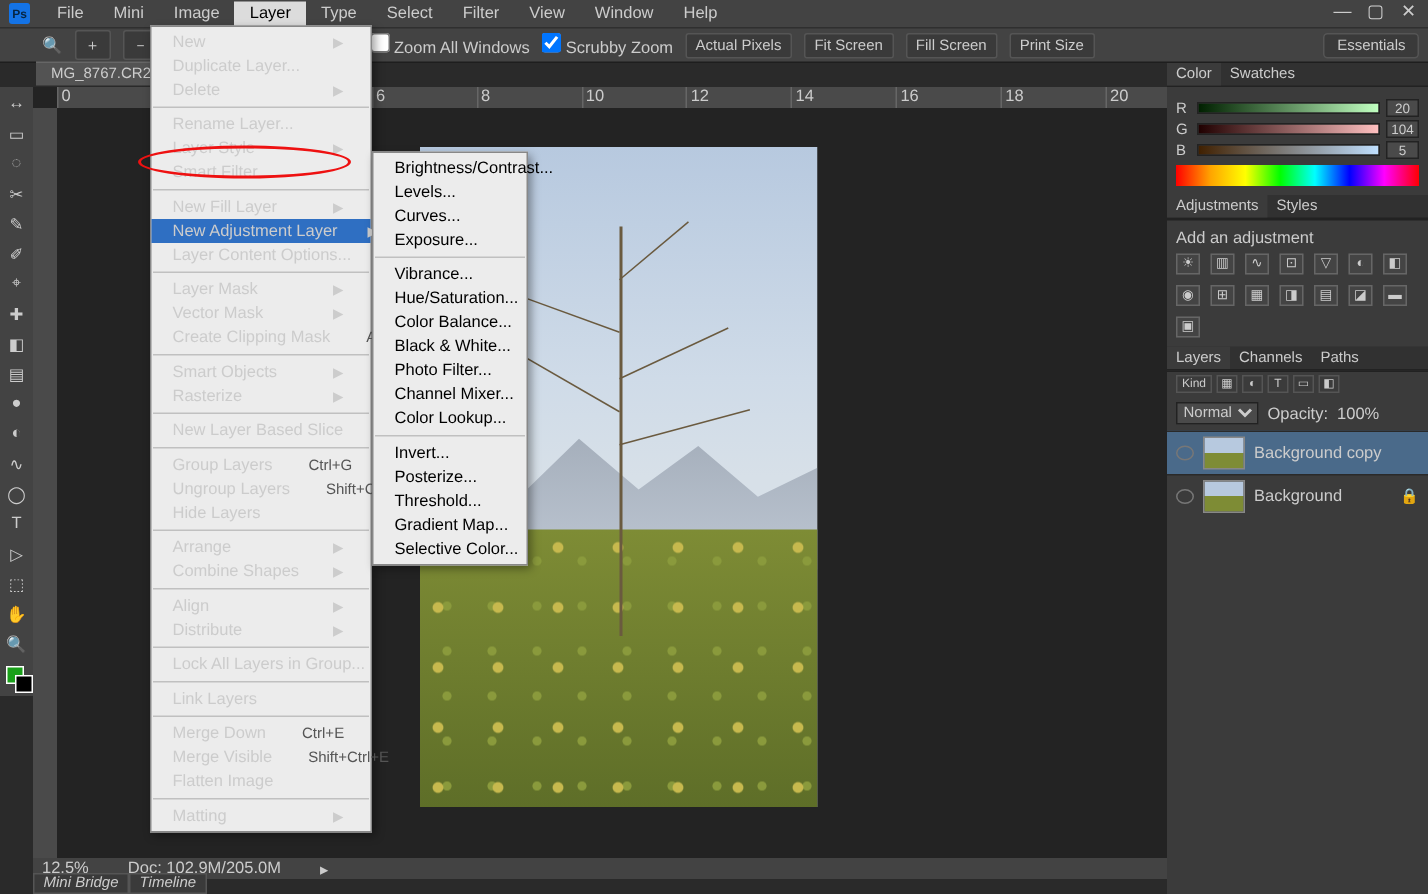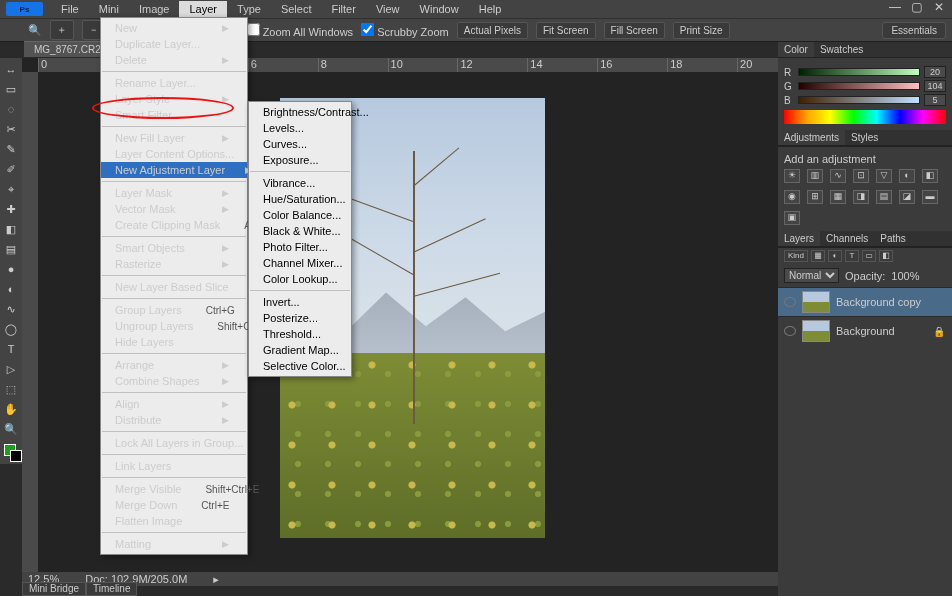--- a/index.html
+++ b/index.html
@@ -1,18 +1,18 @@
 <!DOCTYPE html>
 <html><head>
 <meta charset="utf-8">
 <style>
 * { margin: 0; padding: 0; box-sizing: border-box; font-family: Tahoma, Arial, sans-serif; font-size: 11px; color: #ccc; }
 body { background: #2a2a2a; width: 952px; height: 596px; overflow: hidden; position: relative; }
 .menubar { height: 18px; background: #434343; display: flex; align-items: center; padding: 0 6px; gap: 0; }
-.ps-logo { width: 37px; height: 14px; background: #1473e6; margin-right: 8px; border-radius: 2px; display: flex; align-items: center; justify-content: center; font-size:8px; font-weight:bold; color:#062542;}
+.ps-logo { width: 14px; height: 14px; background: #1473e6; margin-right: 8px; border-radius: 2px; display: flex; align-items: center; justify-content: center; font-size:8px; font-weight:bold; color:#062542;}
 .menubar span { padding: 2px 10px; cursor: default; }
 .menubar .open { background: #dcdcdc; color: #000; }
 .win-controls { position: absolute; right: 4px; top: 0; display: flex; gap: 4px; }
 .win-controls div { width: 18px; height: 14px; text-align: center; font-size: 12px; }
 .options-bar { height: 24px; background: #434343; border-top: 1px solid #2f2f2f; border-bottom: 1px solid #1e1e1e; display: flex; align-items: center; padding-left: 28px; gap: 8px; }
 .opt-btn { background: #3a3a3a; border: 1px solid #555; padding: 2px 6px; font-size: 10px; border-radius: 2px;}
 .workspace { position: absolute; right: 6px; top: 22px; background: #3a3a3a; border: 1px solid #555; padding: 2px 8px; font-size: 10px; border-radius: 3px;}
 .doc-tab { position: absolute; left: 24px; top: 41px; background: #535353; border-top: 1px solid #666; padding: 2px 10px; font-size: 10px; }
 .toolbox { position: absolute; left: 0; top: 58px; width: 22px; background: #434343; display: flex; flex-direction: column; gap: 2px; padding: 2px; }
 .toolbox div { width: 18px; height: 18px; display: flex; align-items: center; justify-content: center; font-size: 11px; }
@@ -24,21 +24,21 @@
 .ruler-h span { flex: 1; border-left: 1px solid #666; padding-left:2px;}
 .ruler-v { position: absolute; left: 0; top: 14px; bottom: 0; width: 16px; background: #4a4a4a; }
 .image-area { position: absolute; left: 258px; top: 40px; width: 265px; height: 440px; overflow:hidden; }
 .sky { position:absolute; inset:0; background: linear-gradient(#b7c9df, #cfdbe8 35%, #d7e0e8 50%); }
 .mtn { position:absolute; left:0; right:0; top:42%; height:22%; background: linear-gradient(#9aa4b1,#b9c2cf); clip-path: polygon(0 40%, 12% 20%, 25% 50%, 40% 10%, 55% 45%, 70% 15%, 85% 50%, 100% 30%, 100% 100%, 0 100%); opacity:.85;}
 .bush { position:absolute; left:0; right:0; top:58%; bottom:0; background: radial-gradient(circle at 30% 30%, #c7b94e 0 8%, transparent 10%) 0 0/40px 40px, radial-gradient(circle at 60% 70%, #8a9a3c 0 10%, transparent 12%) 0 0/30px 30px, linear-gradient(#7e8c35,#5e6e28); }
 .tree { position:absolute; left:50%; top:12%; width:2px; height:62%; background:#6a5a3f; }
 .branch { position:absolute; background:#6a5a3f; height:1px; transform-origin:left;}
 .status { position:absolute; left:22px; right:145px; bottom:10px; height:14px; background:#434343; display:flex; align-items:center; padding:0 6px; font-size:10px; gap:26px;}
 .bottom-tabs { position:absolute; left:22px; bottom:0; height:14px; display:flex;}
-.bottom-tabs span { background:#3a3a3a; border:1px solid #555; padding:0 6px; font-size:10px;}
+.bottom-tabs span { background:#3a3a3a; border:1px solid #555; padding:0 6px; font-size:10px;font-style:italic;}
 
 .menu { position: absolute; background: #ececec; border: 1px solid #888; box-shadow: 2px 2px 6px rgba(0,0,0,.4); padding: 2px 0; }
 .menu .item { display: flex; justify-content: space-between; align-items: center; padding: 2px 18px 2px 14px; font-size: 11px; color: #000; white-space: nowrap; position:relative;}
 .menu .item.disabled { color: #9a9a9a; }
 .menu .item.hover-hl { background: #2f6fc2; color: #fff; }
 .menu .sep { height: 1px; background: #c0c0c0; margin: 3px 1px; }
 .menu .arrow { font-size: 9px; margin-left: 20px; }
 .menu .sc { color:#555; font-size:10px; margin-left:24px;}
 .redcircle { position:absolute; border:2px solid #e11; border-radius:50%; pointer-events:none;}
 
@@ -183,27 +183,27 @@
       <span class="arrow">▶</span>
     </div>
     <div class="item disabled">
       <span>Smart Filter</span>
     </div>
     <div class="sep"></div>
     <div class="item">
       <span>New Fill Layer</span>
       <span class="arrow">▶</span>
     </div>
-    <div class="item disabled">
-      <span>Layer Content Options...</span>
-    </div>
     <div class="item hover-hl">
       <span>New Adjustment Layer</span>
       <span class="arrow">▶</span>
     </div>
+    <div class="item disabled">
+      <span>Layer Content Options...</span>
+    </div>
     <div class="sep"></div>
     <div class="item">
       <span>Layer Mask</span>
       <span class="arrow">▶</span>
     </div>
     <div class="item">
       <span>Vector Mask</span>
       <span class="arrow">▶</span>
     </div>
     <div class="item">
@@ -256,26 +256,26 @@
     <div class="sep"></div>
     <div class="item disabled">
       <span>Lock All Layers in Group...</span>
     </div>
     <div class="sep"></div>
     <div class="item disabled">
       <span>Link Layers</span>
     </div>
     <div class="sep"></div>
     <div class="item">
+      <span>Merge Down</span>
+      <span class="sc">Ctrl+E</span>
+    </div>
+    <div class="item">
       <span>Merge Visible</span>
       <span class="sc">Shift+Ctrl+E</span>
-    </div>
-    <div class="item">
-      <span>Merge Down</span>
-      <span class="sc">Ctrl+E</span>
     </div>
     <div class="item">
       <span>Flatten Image</span>
     </div>
     <div class="sep"></div>
     <div class="item">
       <span>Matting</span>
       <span class="arrow">▶</span>
     </div>
   </div>

